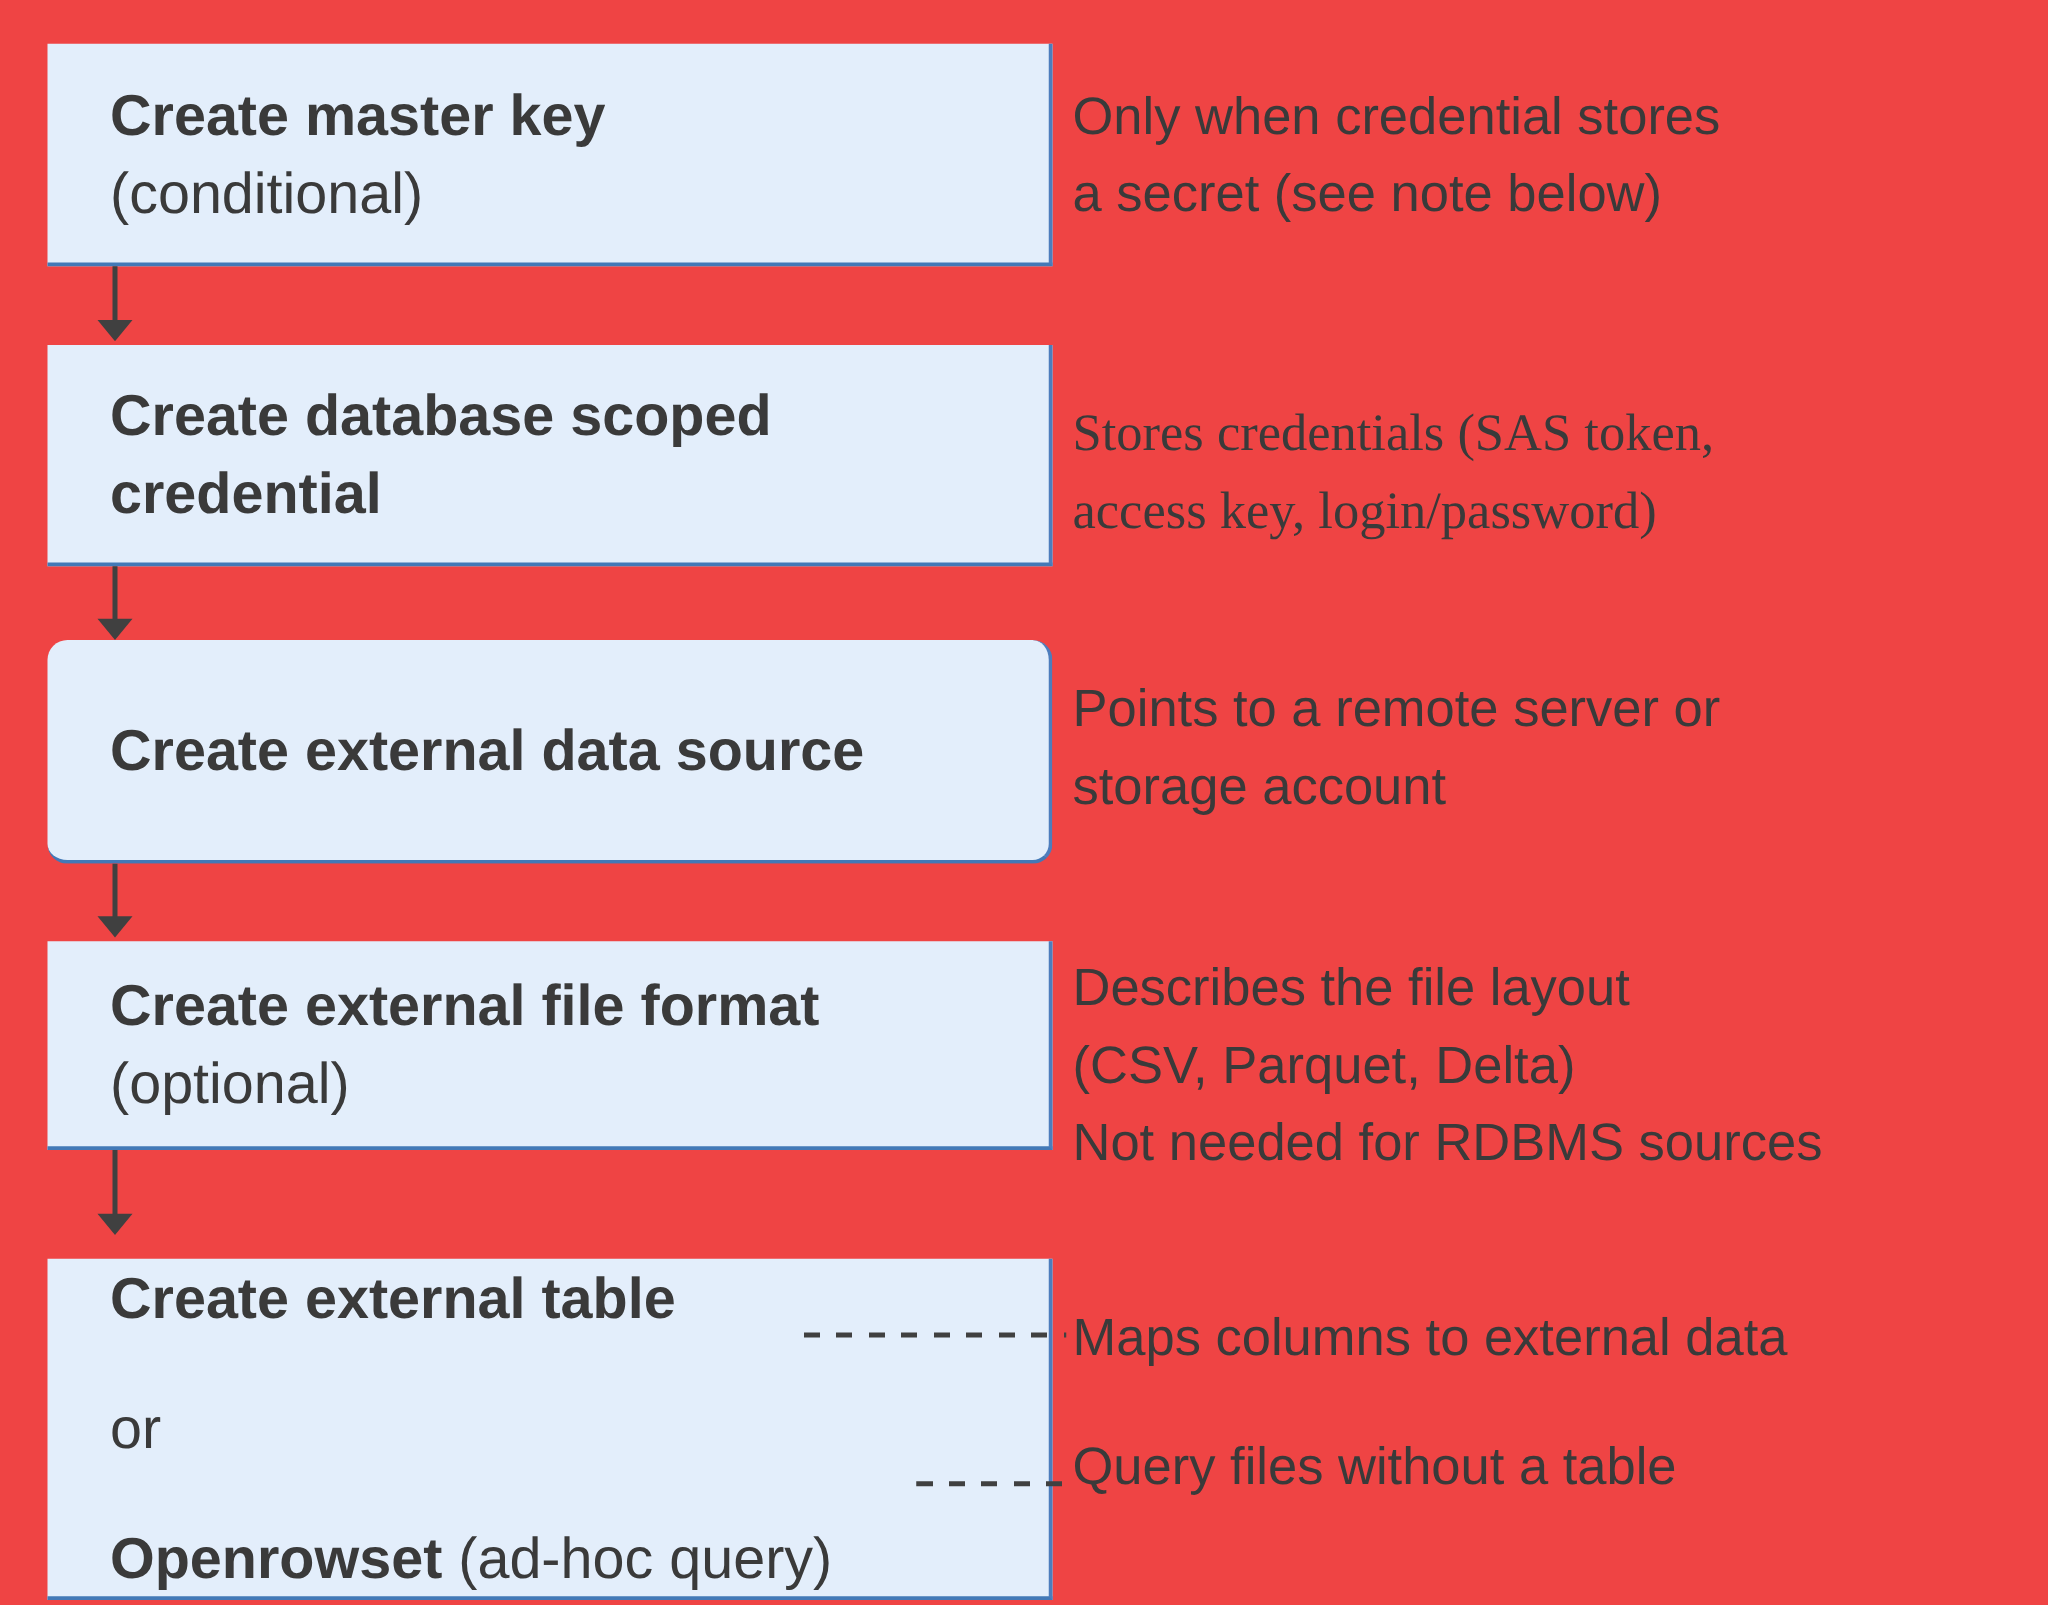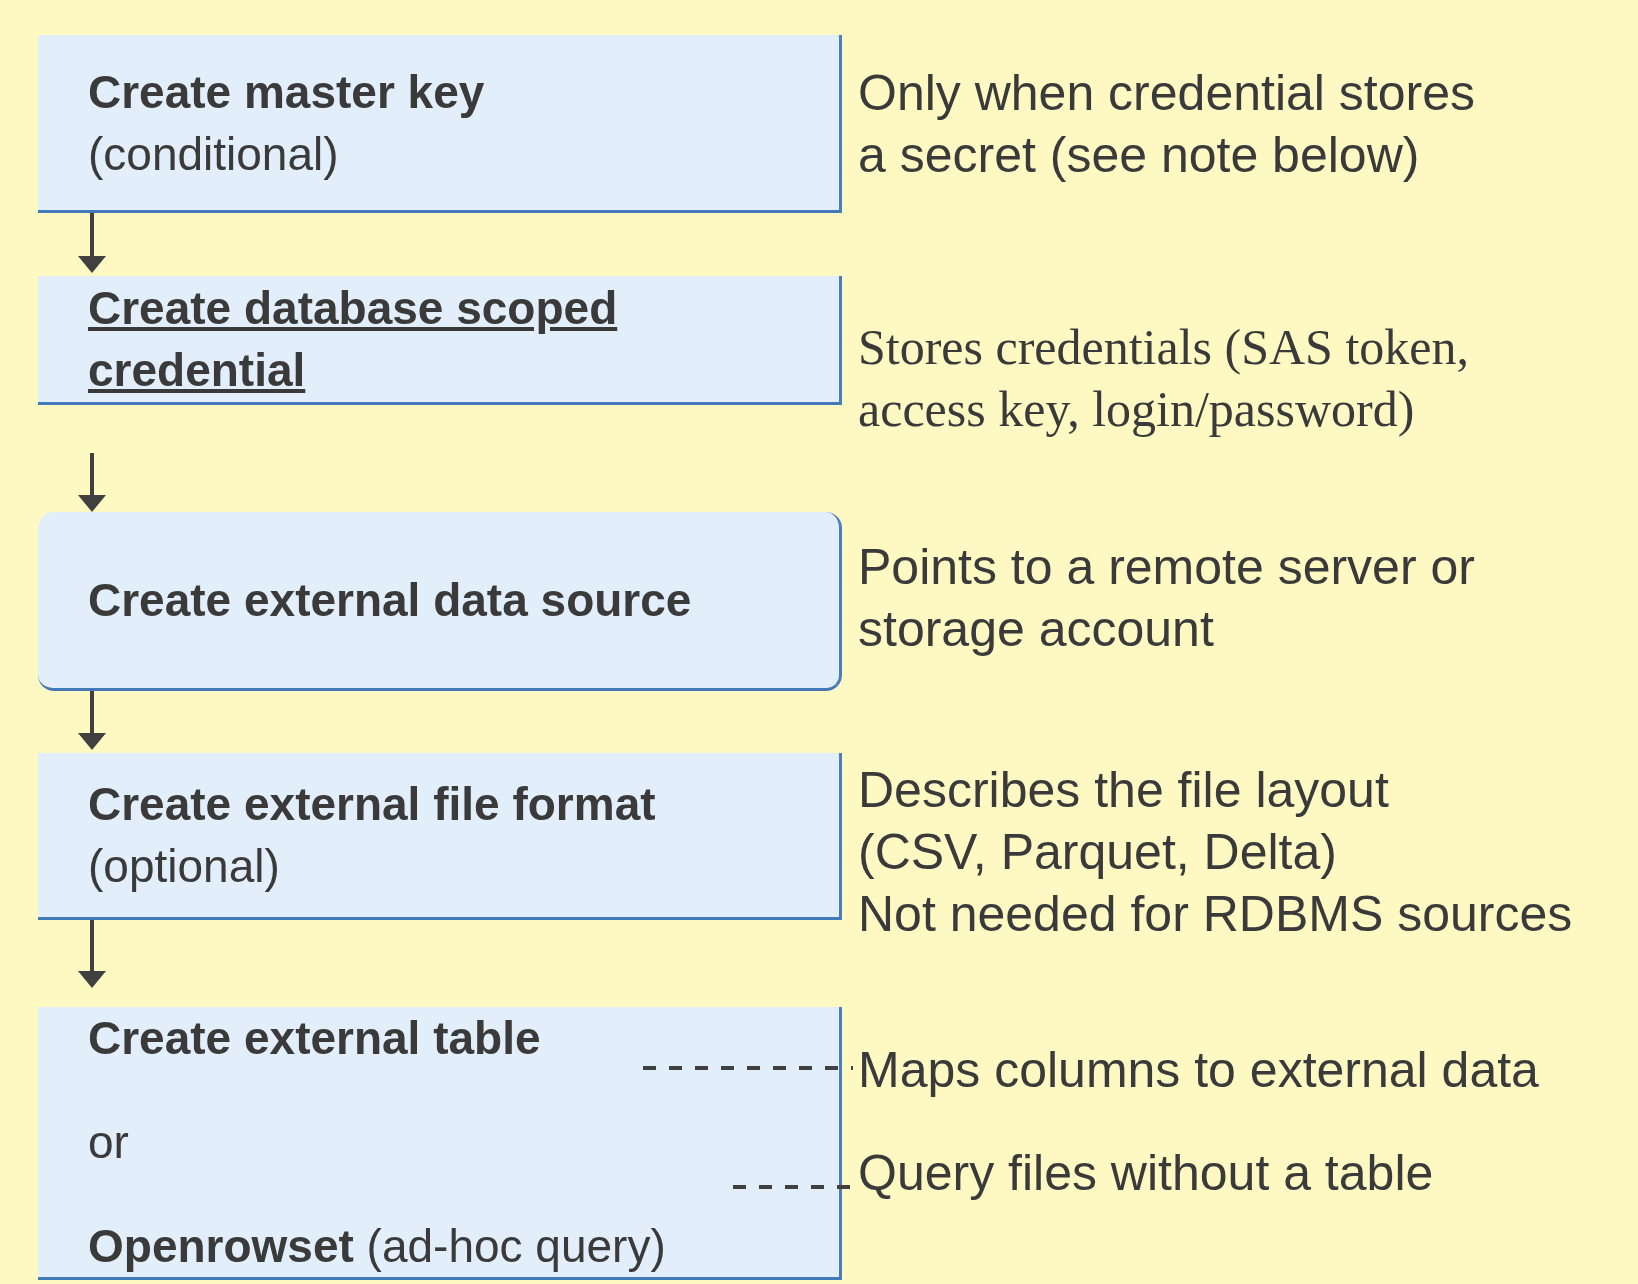--- a/index.html
+++ b/index.html
@@ -4,21 +4,21 @@
 <style>
   html, body {
     margin: 0;
     padding: 0;
     background: #ffffff;
   }
   .canvas {
     position: relative;
     width: 1638px;
     height: 1284px;
-    background: #fef9c3;
+    background: #ef4444;
     font-family: "Liberation Sans", "DejaVu Sans", sans-serif;
     color: #3a3a3a;
     overflow: hidden;
   }
   .flow-box {
     position: absolute;
     left: 38px;
     width: 804px;
     box-sizing: border-box;
     background: #e3eefb;
@@ -27,21 +27,21 @@
     display: flex;
     flex-direction: column;
     justify-content: center;
     padding-left: 50px;
     font-size: 46px;
     line-height: 62px;
     z-index: 1;
   }
   .flow-box .bold { font-weight: bold; }
   .box-1 { top: 35px;   height: 178px; }
-  .box-2 { top: 276px;  height: 129px; text-decoration: underline; }
+  .box-2 { top: 276px;  height: 177px; }
   .box-3 { top: 512px;  height: 179px; border-radius: 16px; }
   .box-4 { top: 753px;  height: 167px; }
   .box-5 { top: 1007px; height: 273px; justify-content: space-between; }
 
   .arrow {
     position: absolute;
     left: 78px;
     width: 28px;
     z-index: 2;
   }
@@ -64,21 +64,21 @@
     border-top: 17px solid #404040;
   }
   .arrow-1 { top: 213px; height: 60px; }
   .arrow-2 { top: 453px; height: 59px; }
   .arrow-3 { top: 691px; height: 59px; }
   .arrow-4 { top: 920px; height: 68px; }
 
   .note {
     position: absolute;
     left: 858px;
-    font-size: 50px;
+    font-size: 42px;
     line-height: 62px;
     white-space: nowrap;
     z-index: 1;
   }
   .note-1 { top: 62px; }
   .note-2 { top: 316px; font-family: Liberation Serif, serif; }
   .note-3 { top: 536px; }
   .note-4 { top: 759px; }
   .note-5 { top: 1039px; }
   .note-6 { top: 1142px; }

